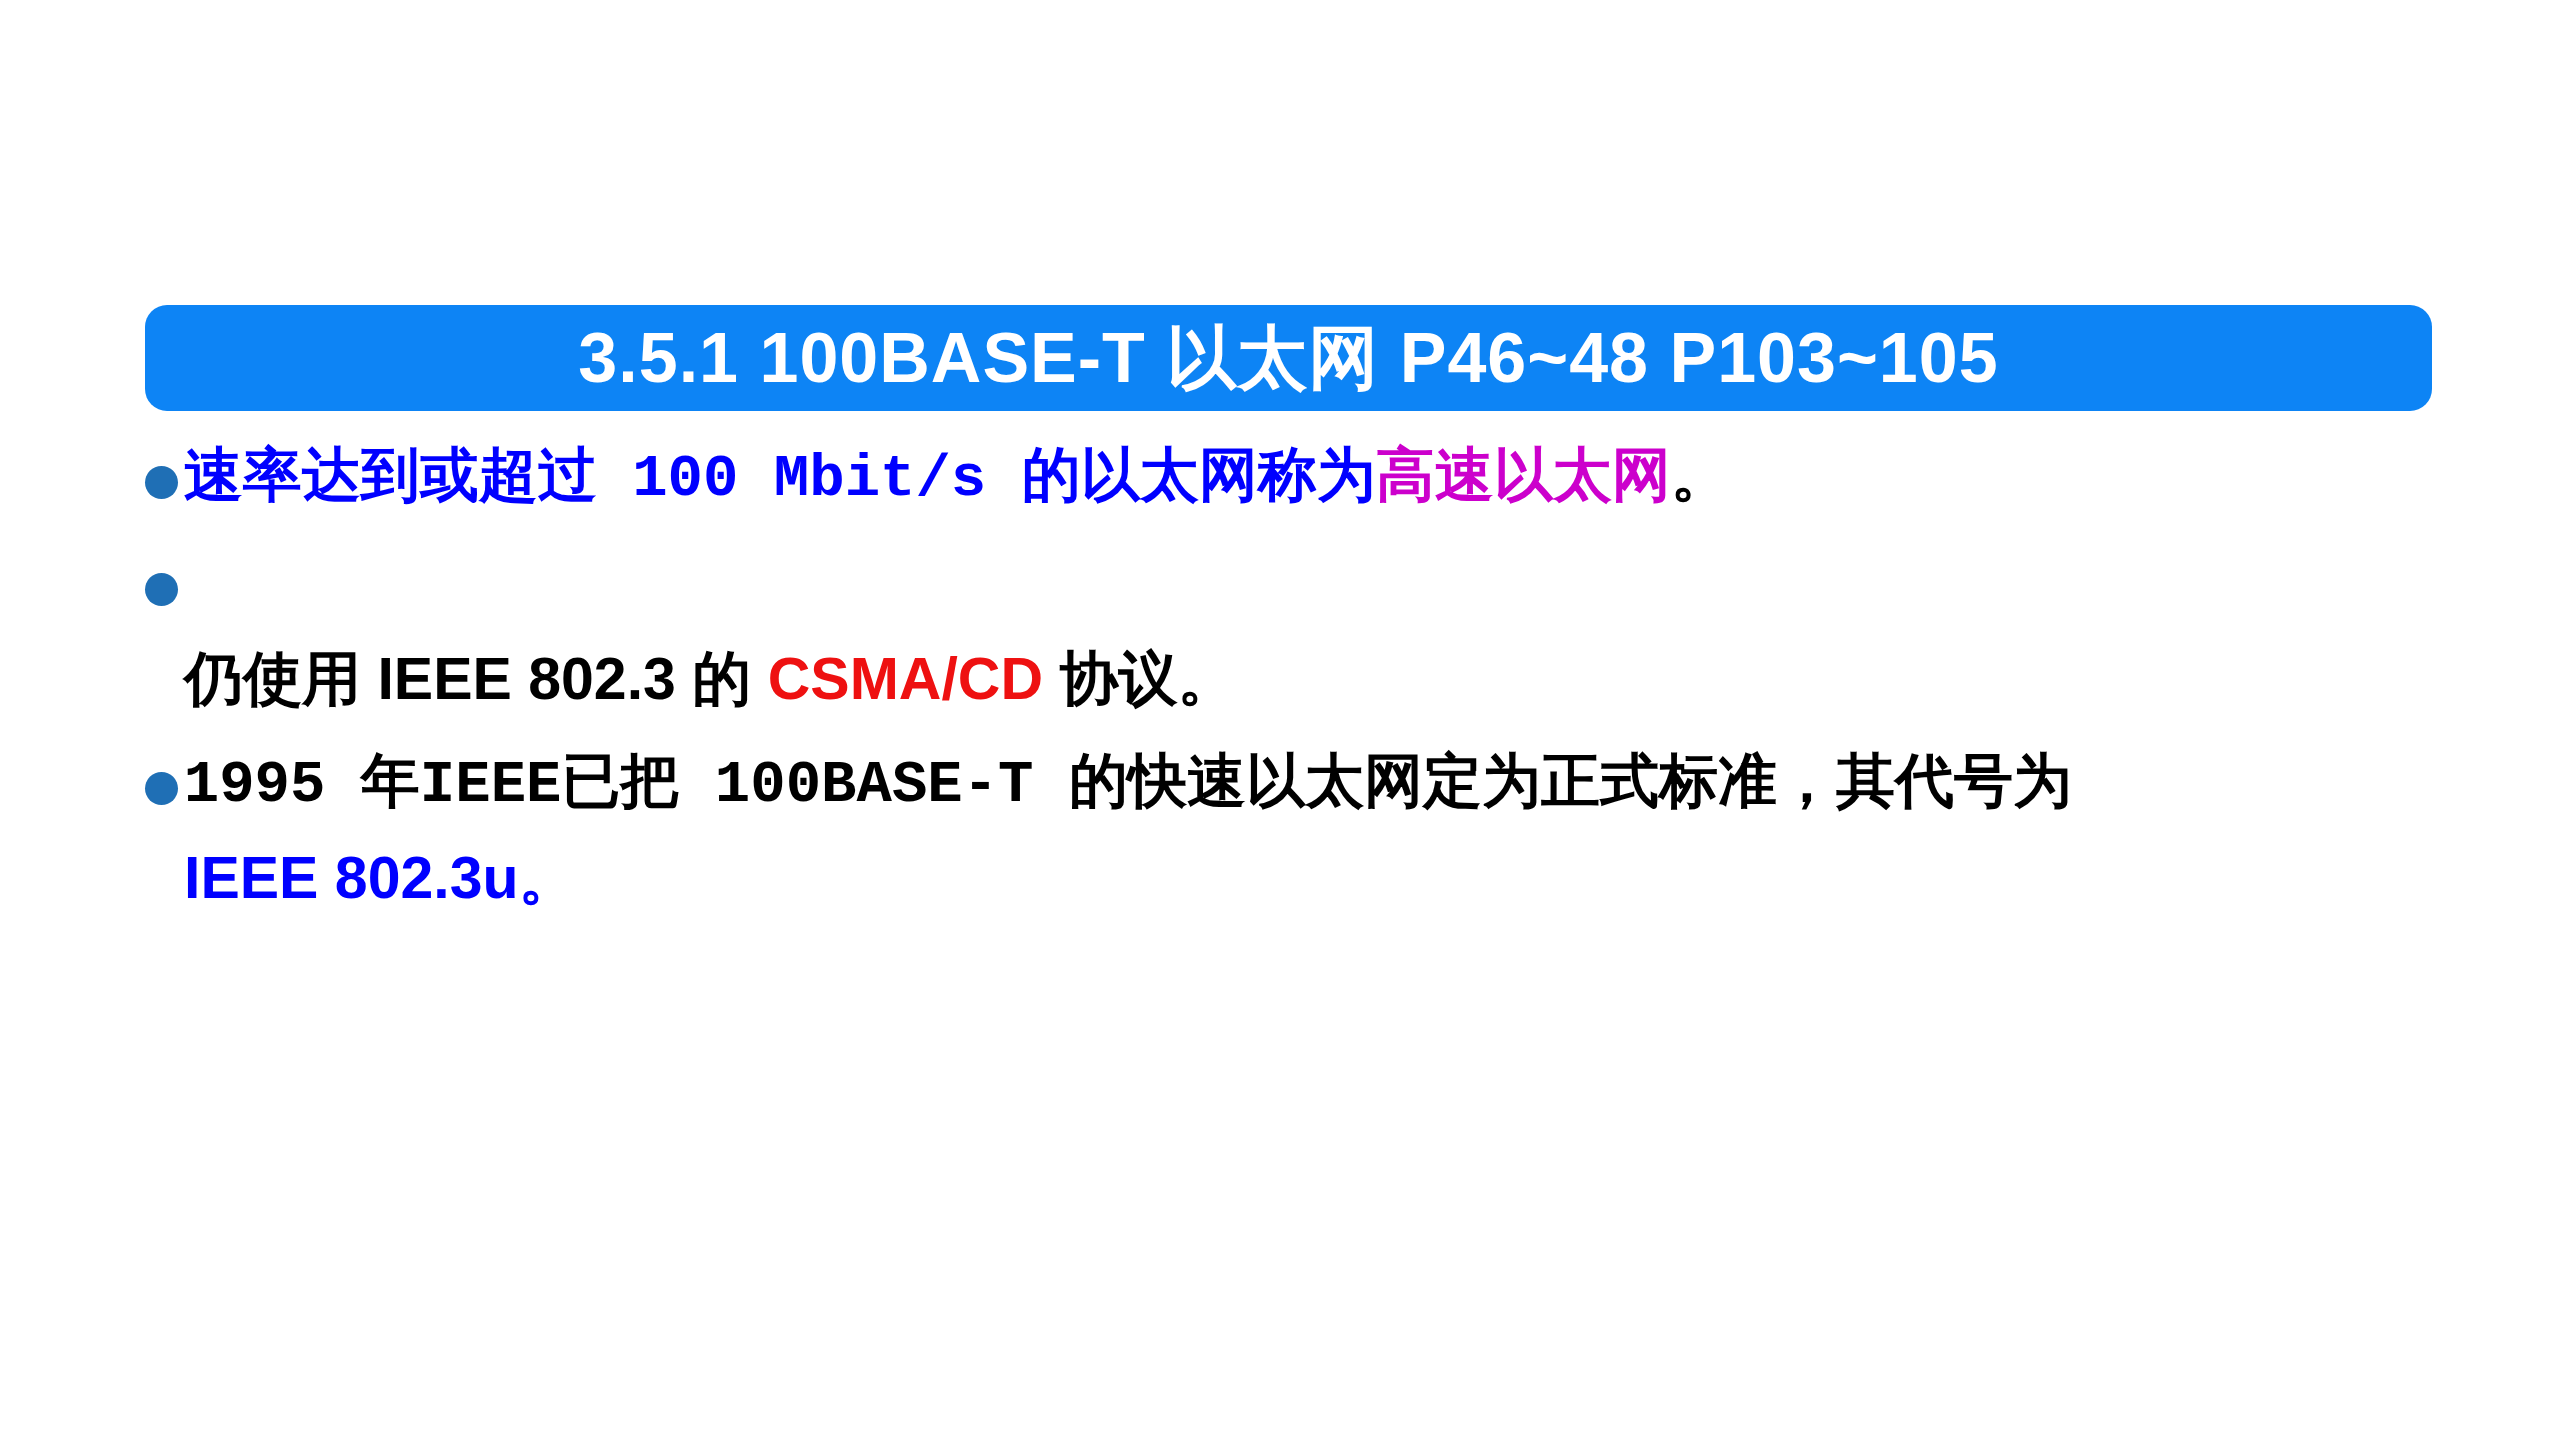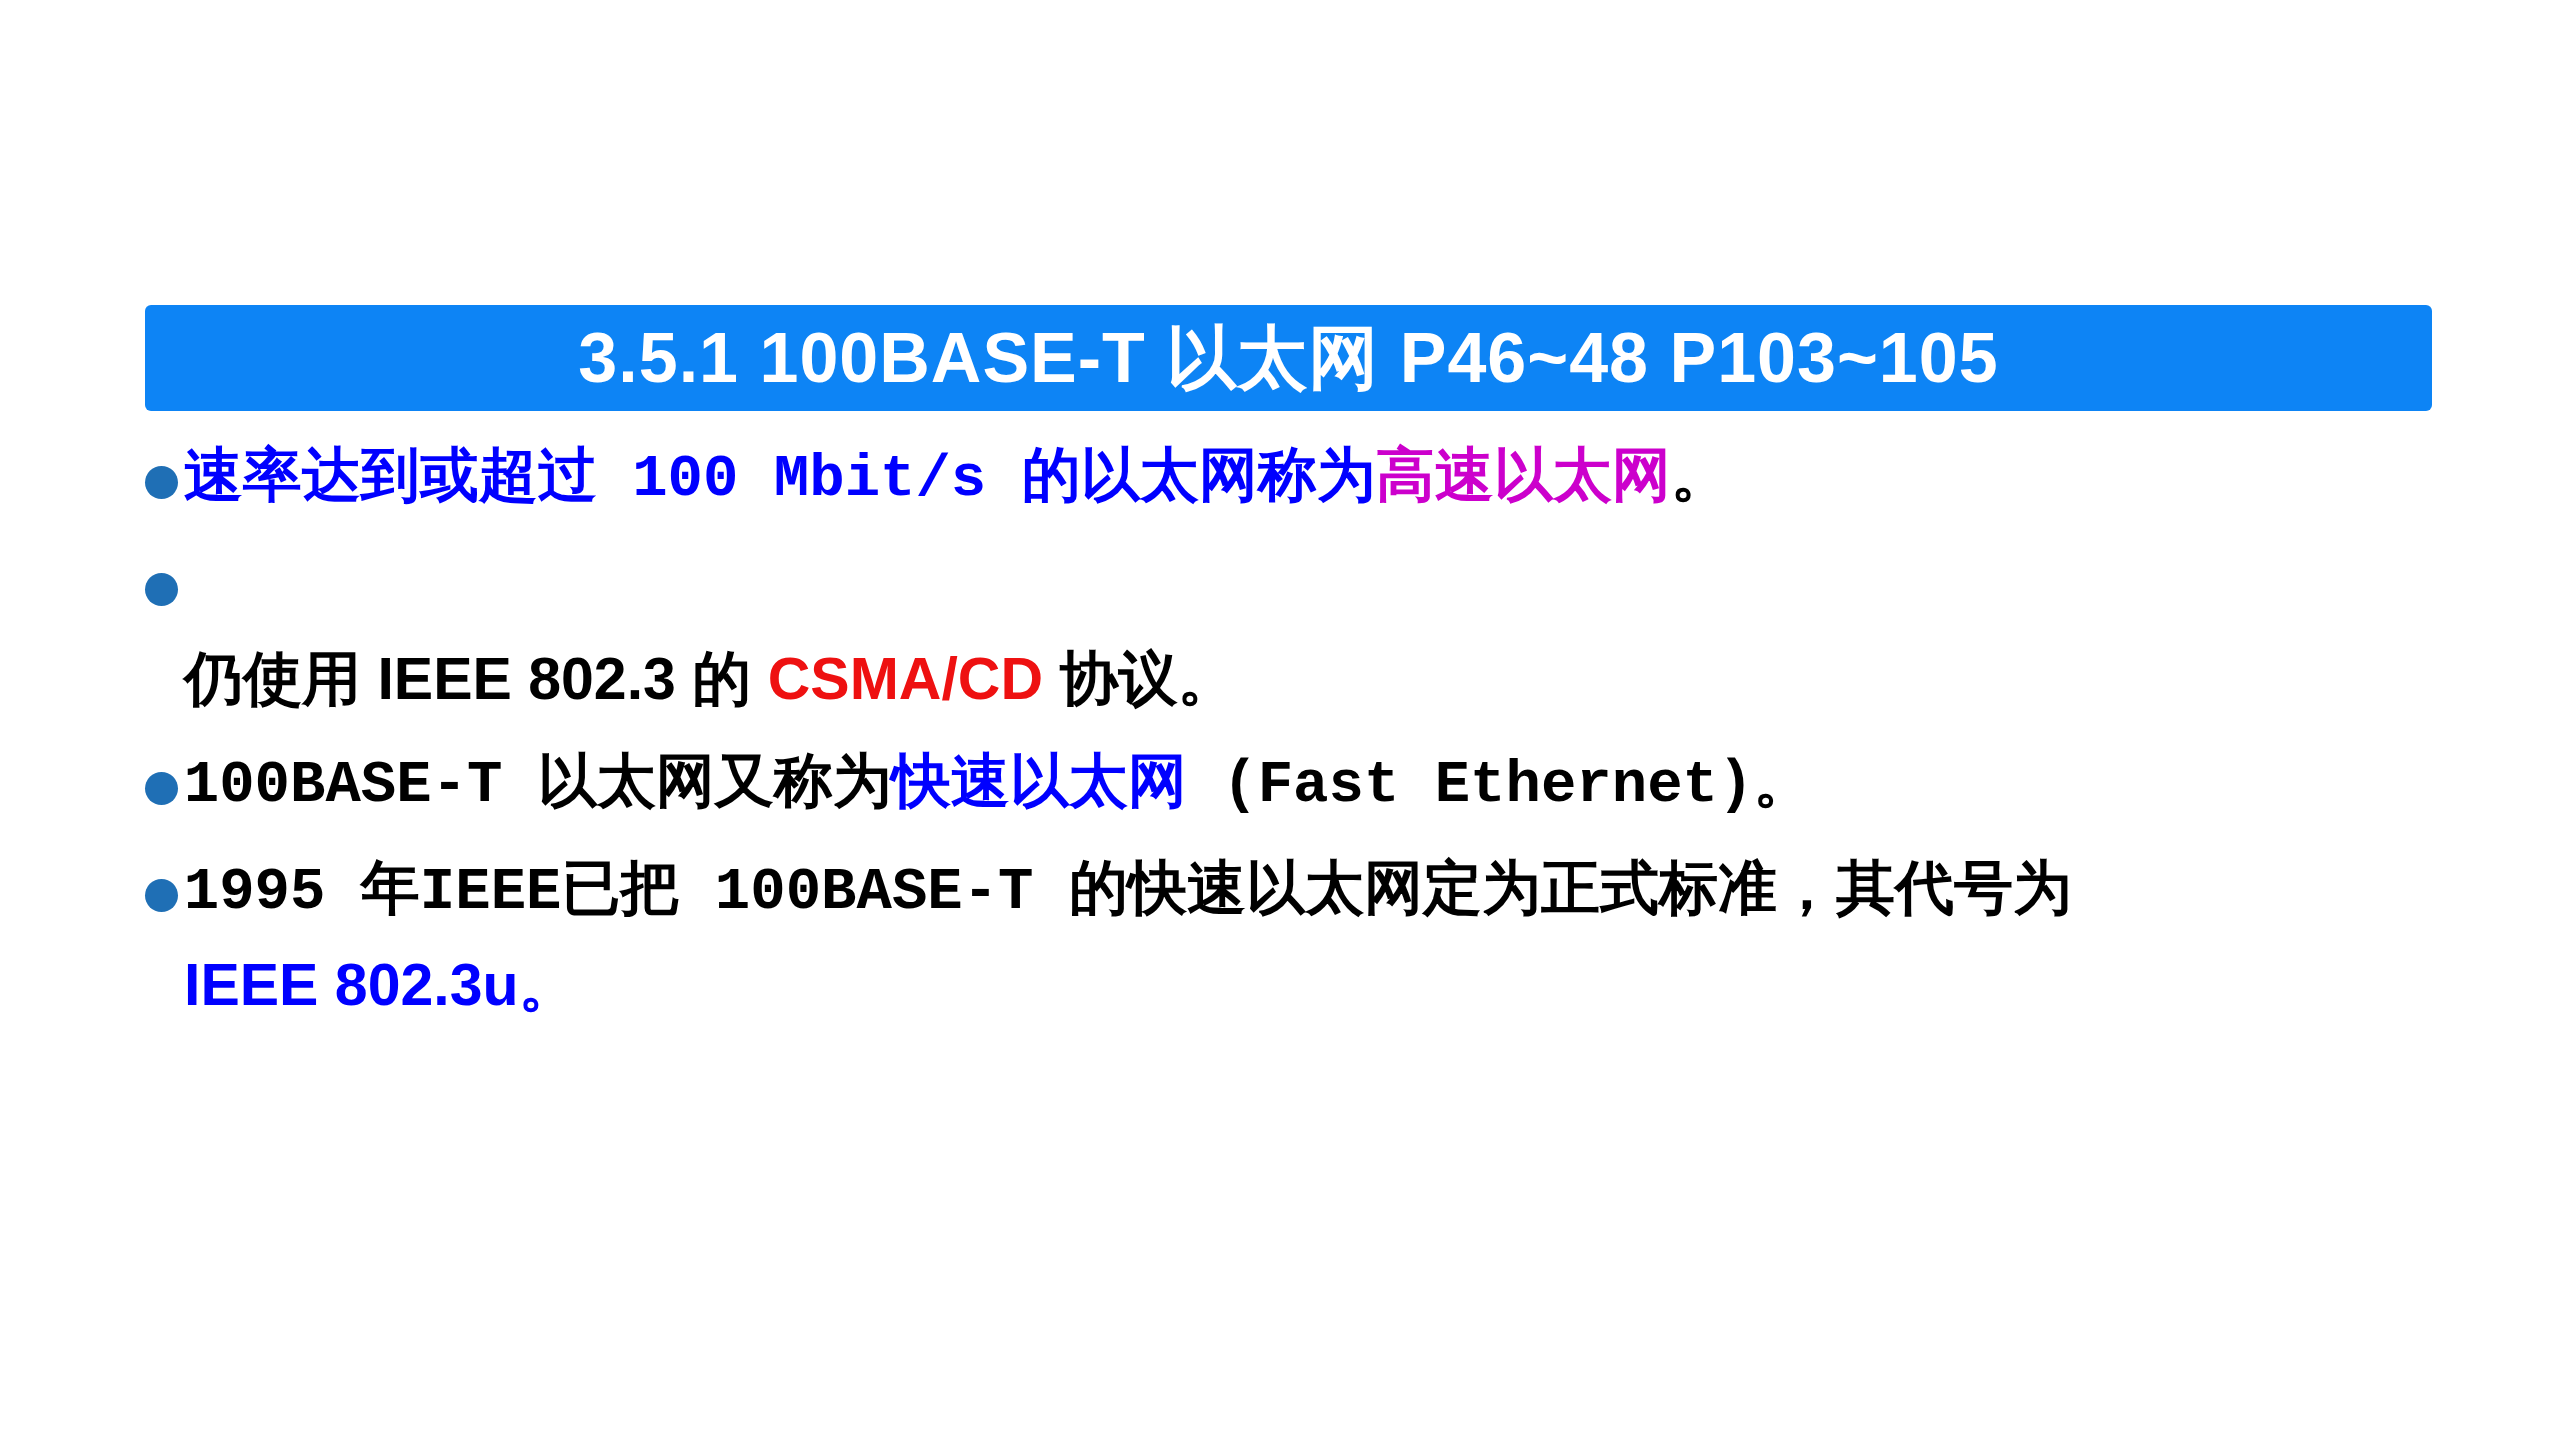--- a/index.html
+++ b/index.html
@@ -22,21 +22,21 @@
   }
 
   
   .title-banner {
     position: absolute;
     left: 145px;
     top: 305px;
     width: 2287px;
     height: 106px;
     background: #0d84f5;
-    border-radius: 6px;
+    border-radius: 22px;
     display: flex;
     align-items: center;
     justify-content: center;
     box-sizing: border-box;
   }
   .title-text {
     color: #ffffff;
     font-size: 70px;
     font-weight: bold;
     letter-spacing: 1px;
@@ -116,26 +116,20 @@
         <div class="bullet-line">
           <span class="bullet-dot" style="background: rgb(31, 111, 181);"></span>
         </div>
         <div class="cont-line">
           <div class="line-text"><span class="c-black" style="color: rgb(0, 0, 0);">仍使用 IEEE 802.3 的 </span><span class="c-red" style="color: rgb(238, 17, 17);">CSMA/CD</span><span class="c-black" style="color: rgb(0, 0, 0);"> 协议。</span></div>
         </div>
       </div>
       <div class="bullet-block">
         <div class="bullet-line">
           <span class="bullet-dot" style="background: rgb(31, 111, 181);"></span>
-          <div class="line-text"><span class="c-black" style="color: rgb(0, 0, 0);">100BASE-T 以太网又称为</span><span class="c-blue" style="color: rgb(0, 0, 255);">快速以太网</span><span class="c-black" style="color: rgb(0, 0, 0);"> (Fast Ethernet)。</span></div>
-        </div>
-      </div>
-      <div class="bullet-block">
-        <div class="bullet-line">
-          <span class="bullet-dot" style="background: rgb(31, 111, 181);"></span>
           <div class="line-text"><span class="c-black" style="color: rgb(0, 0, 0);">1995 年IEEE已把 100BASE-T 的快速以太网定为正式标准，其代号为</span></div>
         </div>
         <div class="cont-line">
           <div class="line-text"><span class="c-blue" style="color: rgb(0, 0, 255); margin-top: 43px;">IEEE 802.3u。</span></div>
         </div>
       </div>
     </div>
 
 </div>
 

